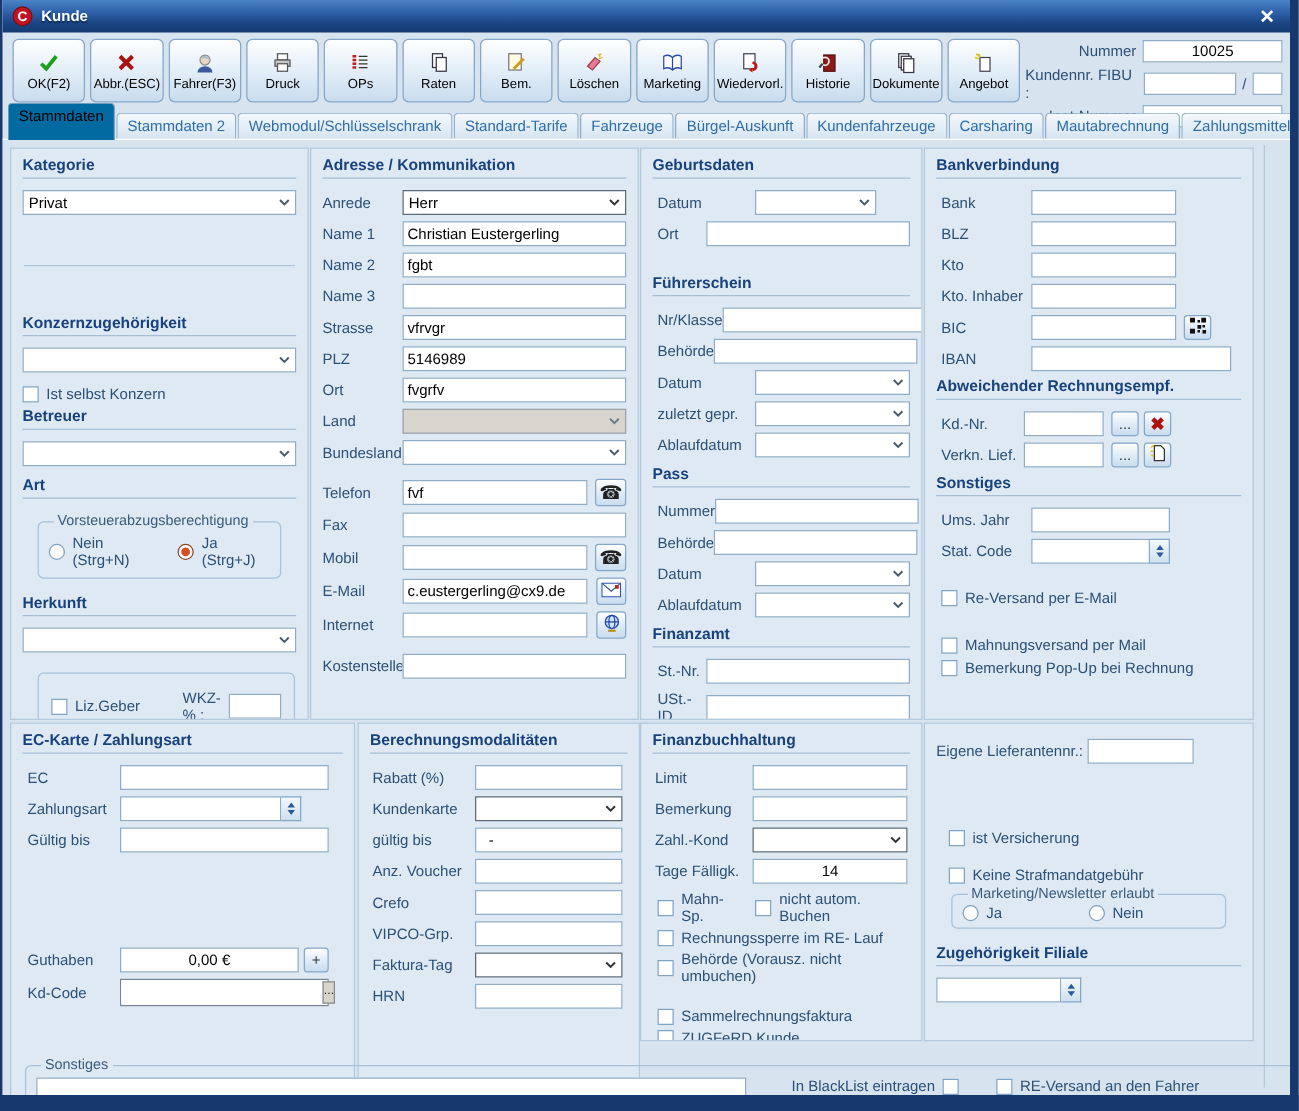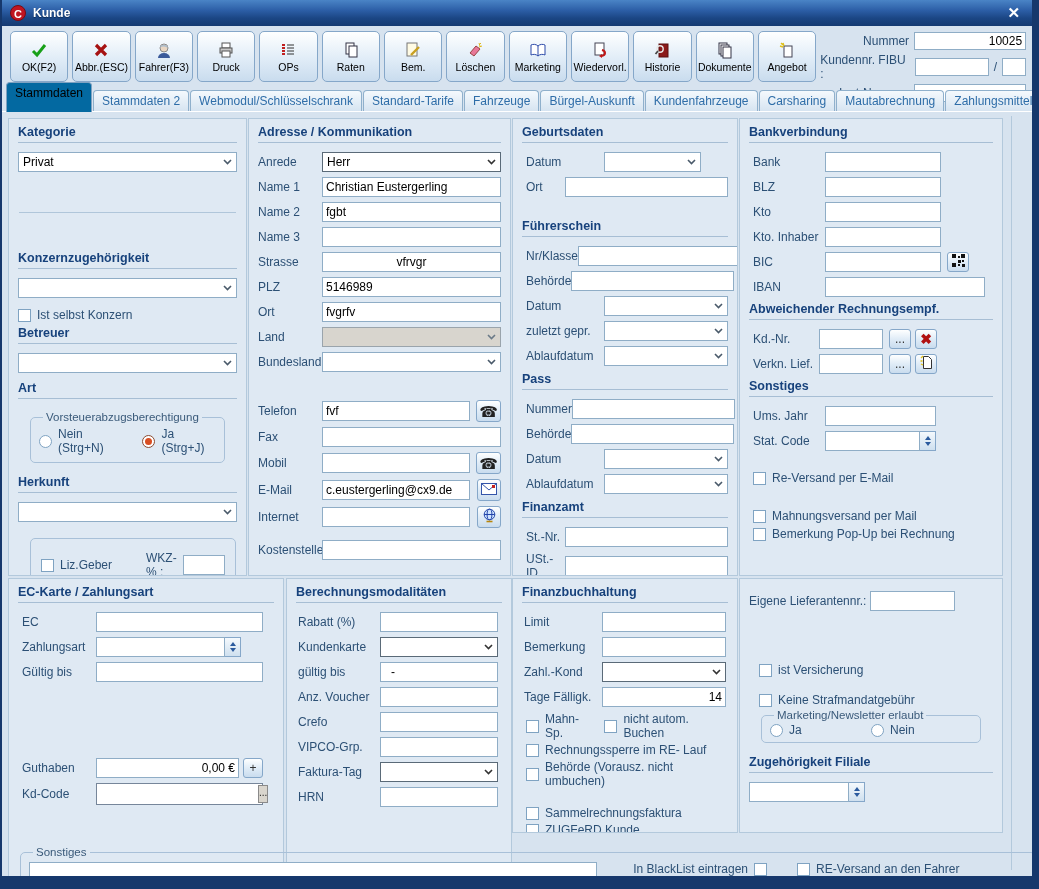--- a/index.html
+++ b/index.html
@@ -60,21 +60,21 @@
   .sec {
     font-weight:bold; color:#17427c; font-size:12.5px;
     border-bottom:1px solid #a7bed4; padding-bottom:3px; margin-bottom:9px;
   }
   .lbl { color:#2c5075; }
   .row { display:flex; align-items:center; margin-bottom:5px; }
   .inp {
     height:20px; border:1px solid #8fadc6; background:#fff; color:#000;
     font-family:"Liberation Sans",sans-serif; font-size:12px; padding:0 3px; outline:none;
   }
-  .inp.right { text-align:right; }
+  .inp.right { text-align:center; }
   .sel {
     height:20px; border:1px solid #8fadc6; background:#fff; display:flex;
     align-items:center; justify-content:space-between; padding:0 4px; color:#000;
   }
   .sel.dark { border-color:#5a6a78; }
   .sel.disabled { background:#d8d5ce; border-color:#9aa4ac; }
   .chev { display:flex; align-items:center; }
   .hr { border-top:1px solid #b0c6da; margin:0 1px; }
 
   .cbrow { display:flex; align-items:center; gap:6px; color:#2c5075; }
@@ -387,21 +387,21 @@
       <div class="row">
           <span class="lbl" style="width:64px">Name 2</span>
         <input class="inp" style="flex: 1 1 0%;" value="fgbt">
         </div>
       <div class="row">
           <span class="lbl" style="width:64px">Name 3</span>
         <input class="inp" style="flex: 1 1 0%;" value="">
         </div>
       <div class="row">
           <span class="lbl" style="width:64px">Strasse</span>
-        <input class="inp" style="flex: 1 1 0%; text-align: center;" value="vfrvgr">
+        <input class="inp" style="flex: 1 1 0%;" value="vfrvgr">
         </div>
       <div class="row">
           <span class="lbl" style="width:64px">PLZ</span>
         <input class="inp" style="flex: 1 1 0%;" value="5146989">
         </div>
       <div class="row">
           <span class="lbl" style="width:64px">Ort</span>
         <input class="inp" style="flex: 1 1 0%;" value="fvgrfv">
         </div>
       <div class="row">
@@ -420,21 +420,21 @@
         <div class="sel" style="flex:1">
           <span></span>
           <span class="chev">
               <svg width="9" height="6">
                 <path d="M1 1l3.5 3.5L8 1" stroke="#4a5a6a" stroke-width="1.6" fill="none"></path>
               </svg>
             </span>
         </div>
         </div>
 
-      <div class="row" style="margin-top:28px">
+      <div class="row" style="margin-top:11px">
           <span class="lbl" style="width:64px">Telefon</span>
         <input class="inp" style="width: 148px;" value="fvf">
         <span class="fbtn" style="margin-left:auto">
             <span class="phone-glyph">☎</span>
           </span>
         </div>
       <div class="row">
           <span class="lbl" style="width:64px">Fax</span>
         <input class="inp" style="flex: 1 1 0%;" value="">
         </div>

